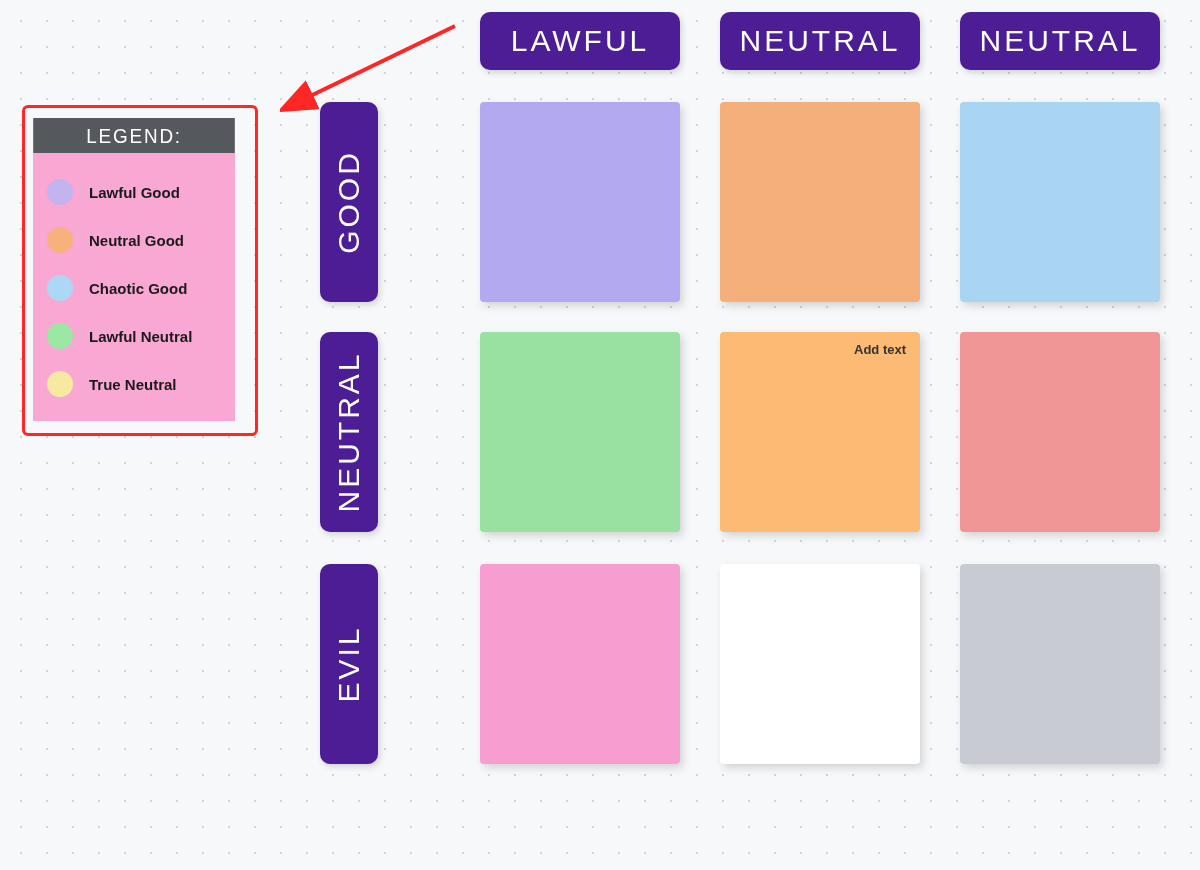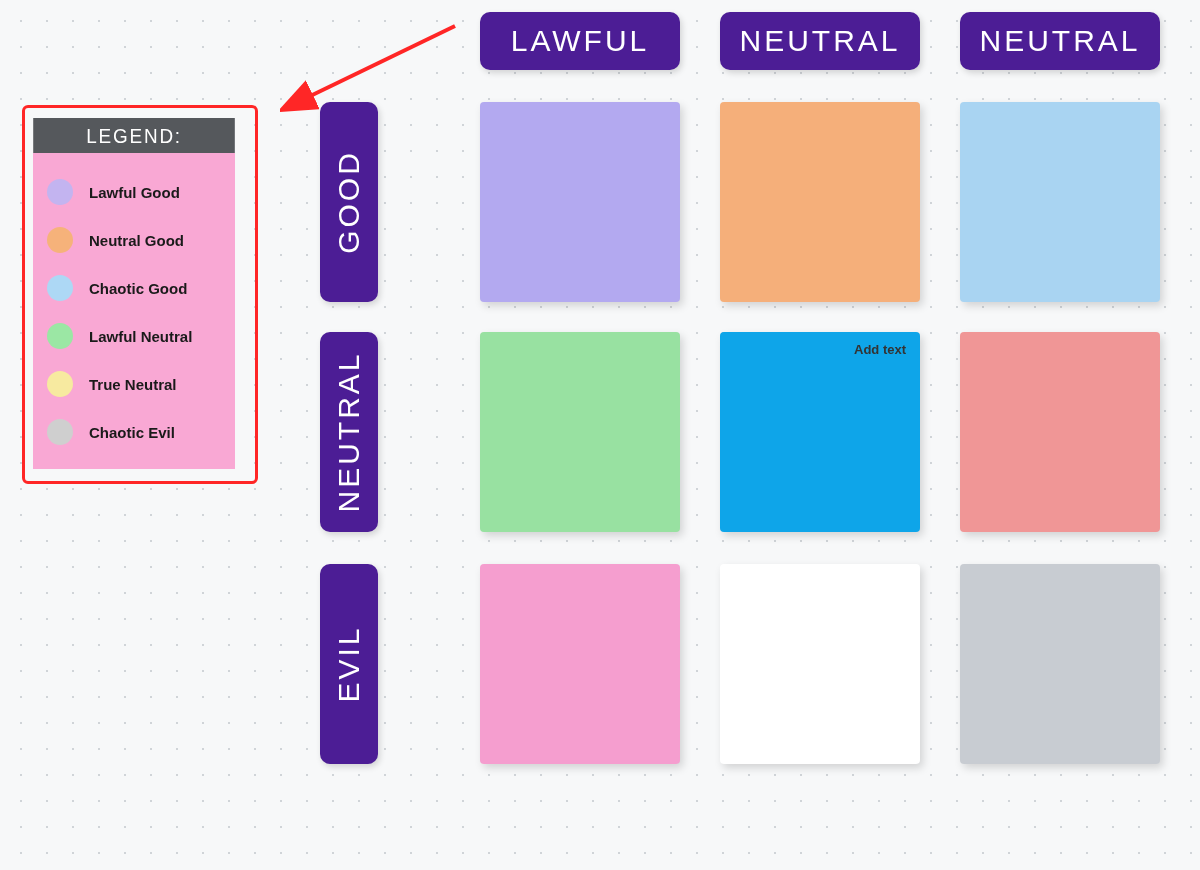--- a/index.html
+++ b/index.html
@@ -152,24 +152,20 @@
         <div class="legend-label">Chaotic Good</div>
       </div>
       <div class="legend-row">
         <div class="swatch" style="background: rgb(155, 231, 164);"></div>
         <div class="legend-label">Lawful Neutral</div>
       </div>
       <div class="legend-row">
         <div class="swatch" style="background: rgb(247, 234, 160);"></div>
         <div class="legend-label">True Neutral</div>
       </div>
-      <div class="legend-row">
-        <div class="swatch" style="background: rgb(207, 207, 207);"></div>
-        <div class="legend-label">Chaotic Evil</div>
-      </div>
     </div>
 </div>
 
 <div class="grid" id="grid">
     <div class="axis-btn col-header" style="left: 160px; top: 0px;">
       <span>LAWFUL</span>
     </div>
     <div class="axis-btn col-header" style="left: 400px; top: 0px;">
       <span>NEUTRAL</span>
     </div>
@@ -182,20 +178,20 @@
     <div class="axis-btn row-header" style="left: 0px; top: 320px;">
       <span>NEUTRAL</span>
     </div>
     <div class="axis-btn row-header" style="left: 0px; top: 552px;">
       <span>EVIL</span>
     </div>
     <div class="cell" style="left: 160px; top: 90px; background: rgb(179, 169, 240);"></div>
     <div class="cell" style="left: 400px; top: 90px; background: rgb(245, 175, 122);"></div>
     <div class="cell" style="left: 640px; top: 90px; background: rgb(169, 212, 242);"></div>
     <div class="cell" style="left: 160px; top: 320px; background: rgb(152, 225, 161);"></div>
-    <div class="cell" style="left: 400px; top: 320px; background: #0ea5e9;">
+    <div class="cell" style="left: 400px; top: 320px; background: #fdba74;">
       <div class="addtext">Add text</div>
     </div>
     <div class="cell" style="left: 640px; top: 320px; background: rgb(240, 150, 150);"></div>
     <div class="cell" style="left: 160px; top: 552px; background: rgb(245, 158, 207);"></div>
     <div class="cell" style="left: 400px; top: 552px; background: rgb(255, 255, 255);"></div>
     <div class="cell" style="left: 640px; top: 552px; background: rgb(200, 204, 210);"></div>
   </div>
 
 </body></html>

